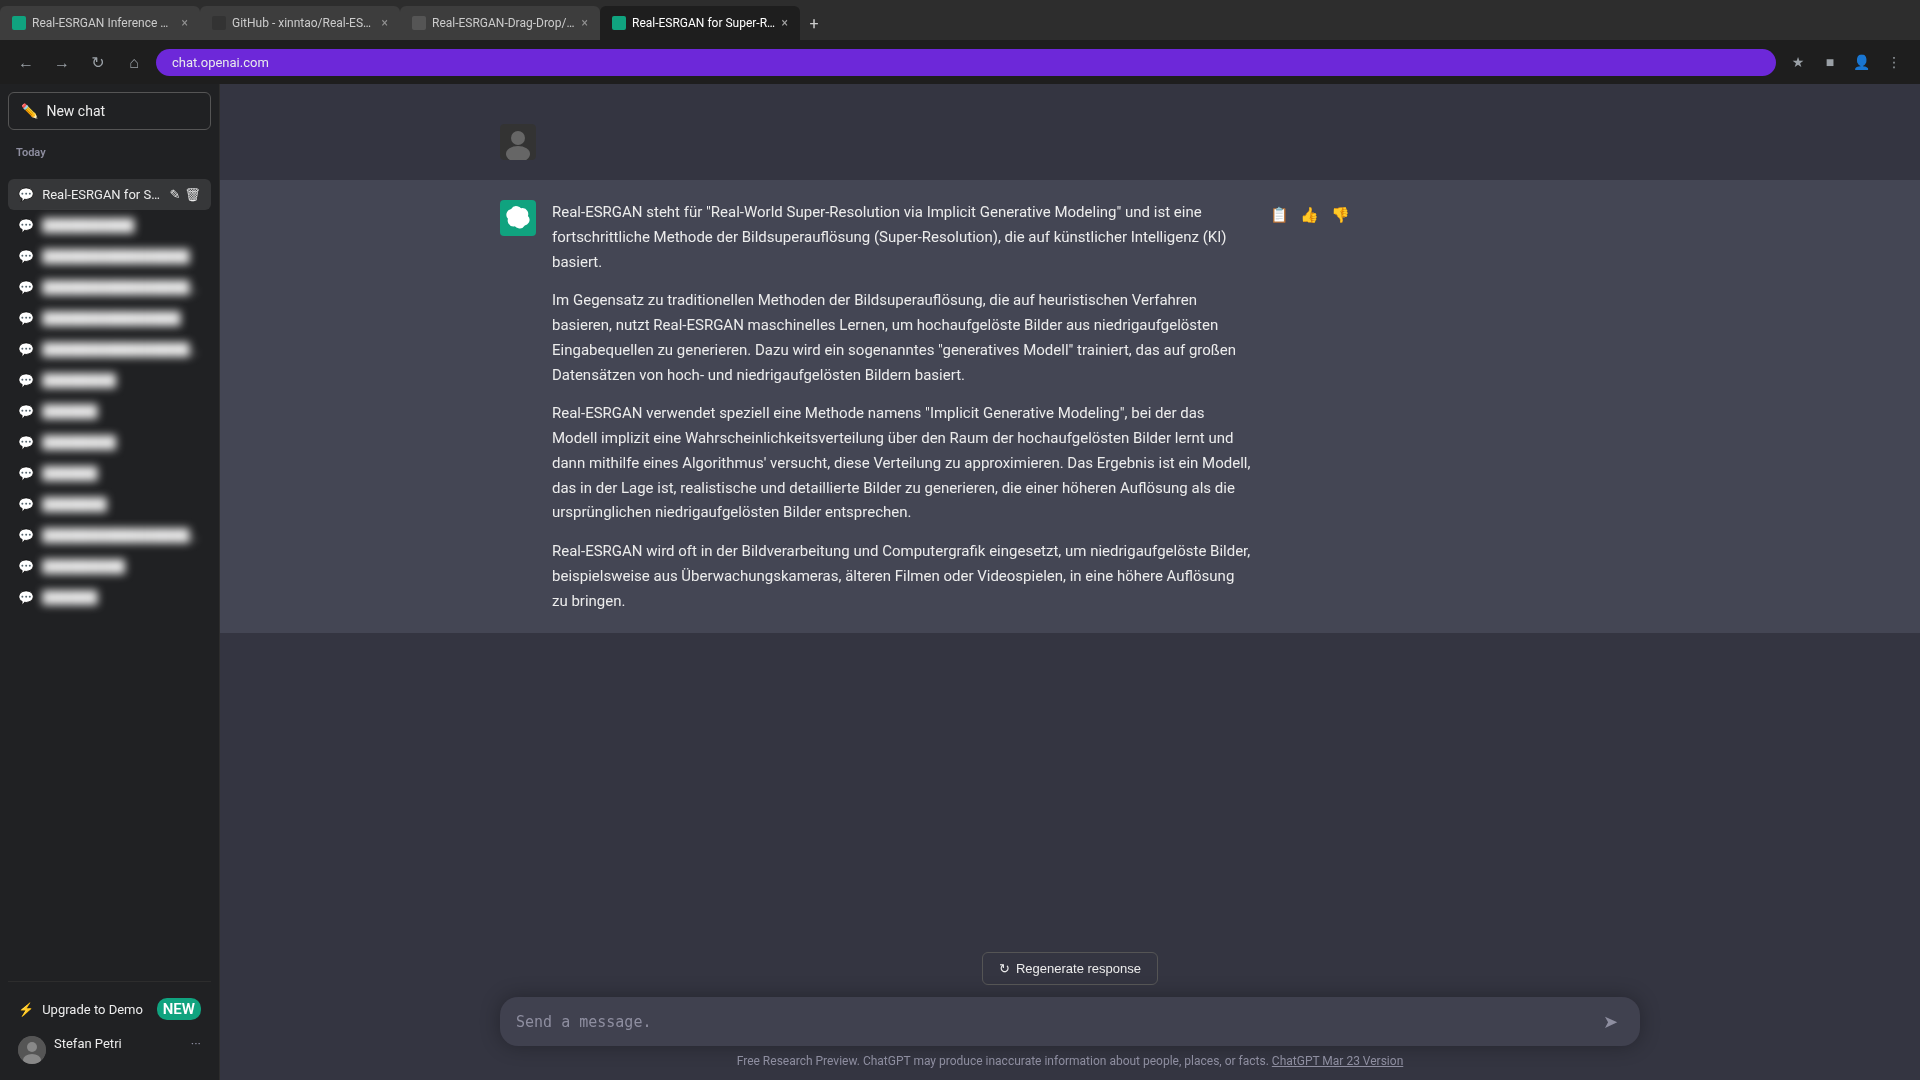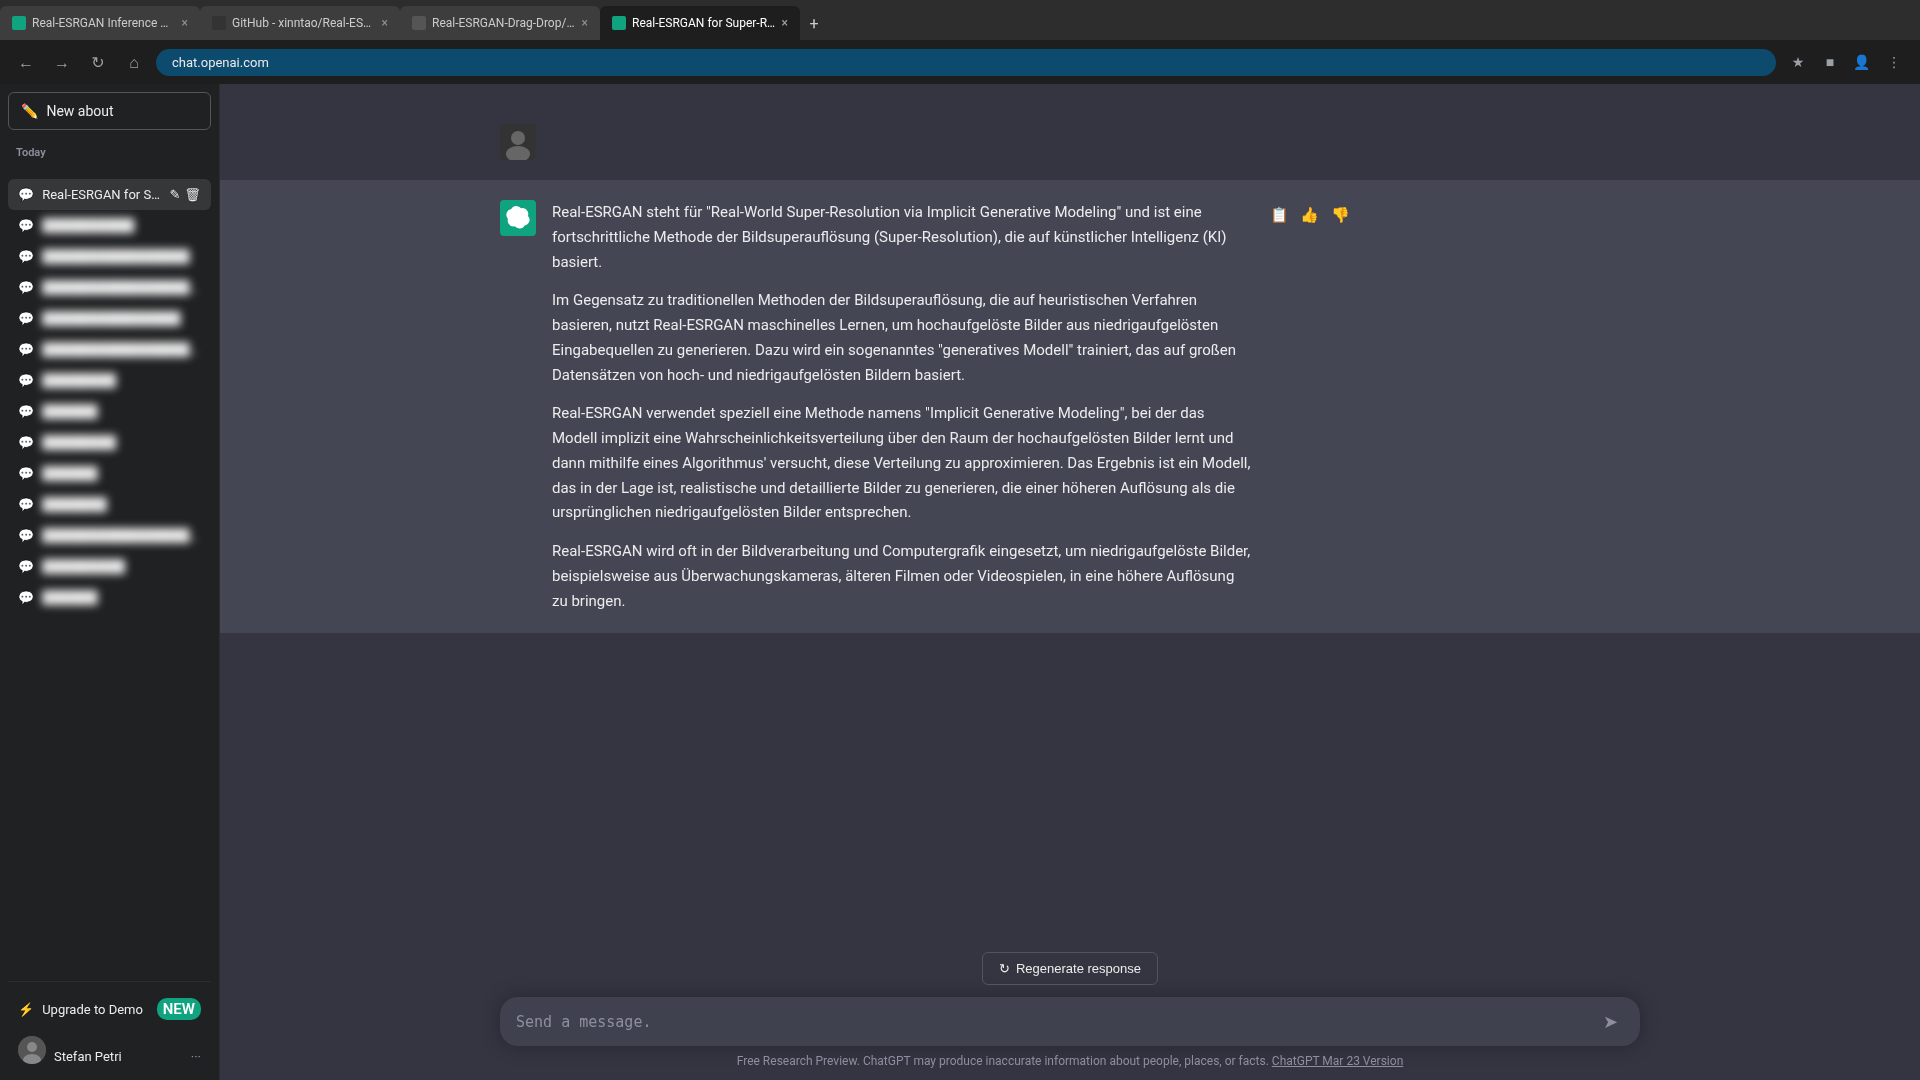--- a/index.html
+++ b/index.html
@@ -89,21 +89,21 @@
       justify-content: center;
       width: 28px;
       height: 28px;
       border-radius: 50%;
       color: #9aa0a6;
       font-size: 16px;
       cursor: pointer;
     }
     .address-bar {
       flex: 1;
-      background: #0c4a6e;
+      background: #6d28d9;
       border-radius: 20px;
       padding: 6px 16px;
       color: #e8eaed;
       font-size: 13px;
       display: flex;
       align-items: center;
     }
     .nav-icons-right {
       display: flex;
       align-items: center;
@@ -209,21 +209,21 @@
       background: #10a37f;
       color: white;
       font-size: 15px;
       padding: 2px 6px;
       border-radius: 10px;
       font-weight: 600;
       margin-left: auto;
     }
     .user-item {
       display: flex;
-      align-items: flex-end;
+      align-items: flex-start;
       gap: 8px;
       padding: 8px 10px;
       border-radius: 6px;
       cursor: pointer;
       font-size: 13px;
       color: #ececec;
     }
     .user-avatar {
       width: 28px;
       height: 28px;
@@ -417,21 +417,21 @@
       <div class="nav-icon">⋮</div>
     </div>
   </div>
 </div>
 
 <div class="app-layout">
 
   <div class="sidebar">
     <div class="new-chat-btn">
       <span>✏️</span>
-      <span>New about</span>
+      <span>New chat</span>
     </div>
     <div class="sidebar-section-label">Today</div>
     <div class="sidebar-item active">
       <span class="sidebar-item-icon">💬</span>
       <span class="sidebar-item-text">Real-ESRGAN for Super</span>
       <div class="sidebar-item-actions">
         <span style="font-size:13px;">✎</span>
         <span style="font-size:13px;">🗑</span>
       </div>
     </div>

